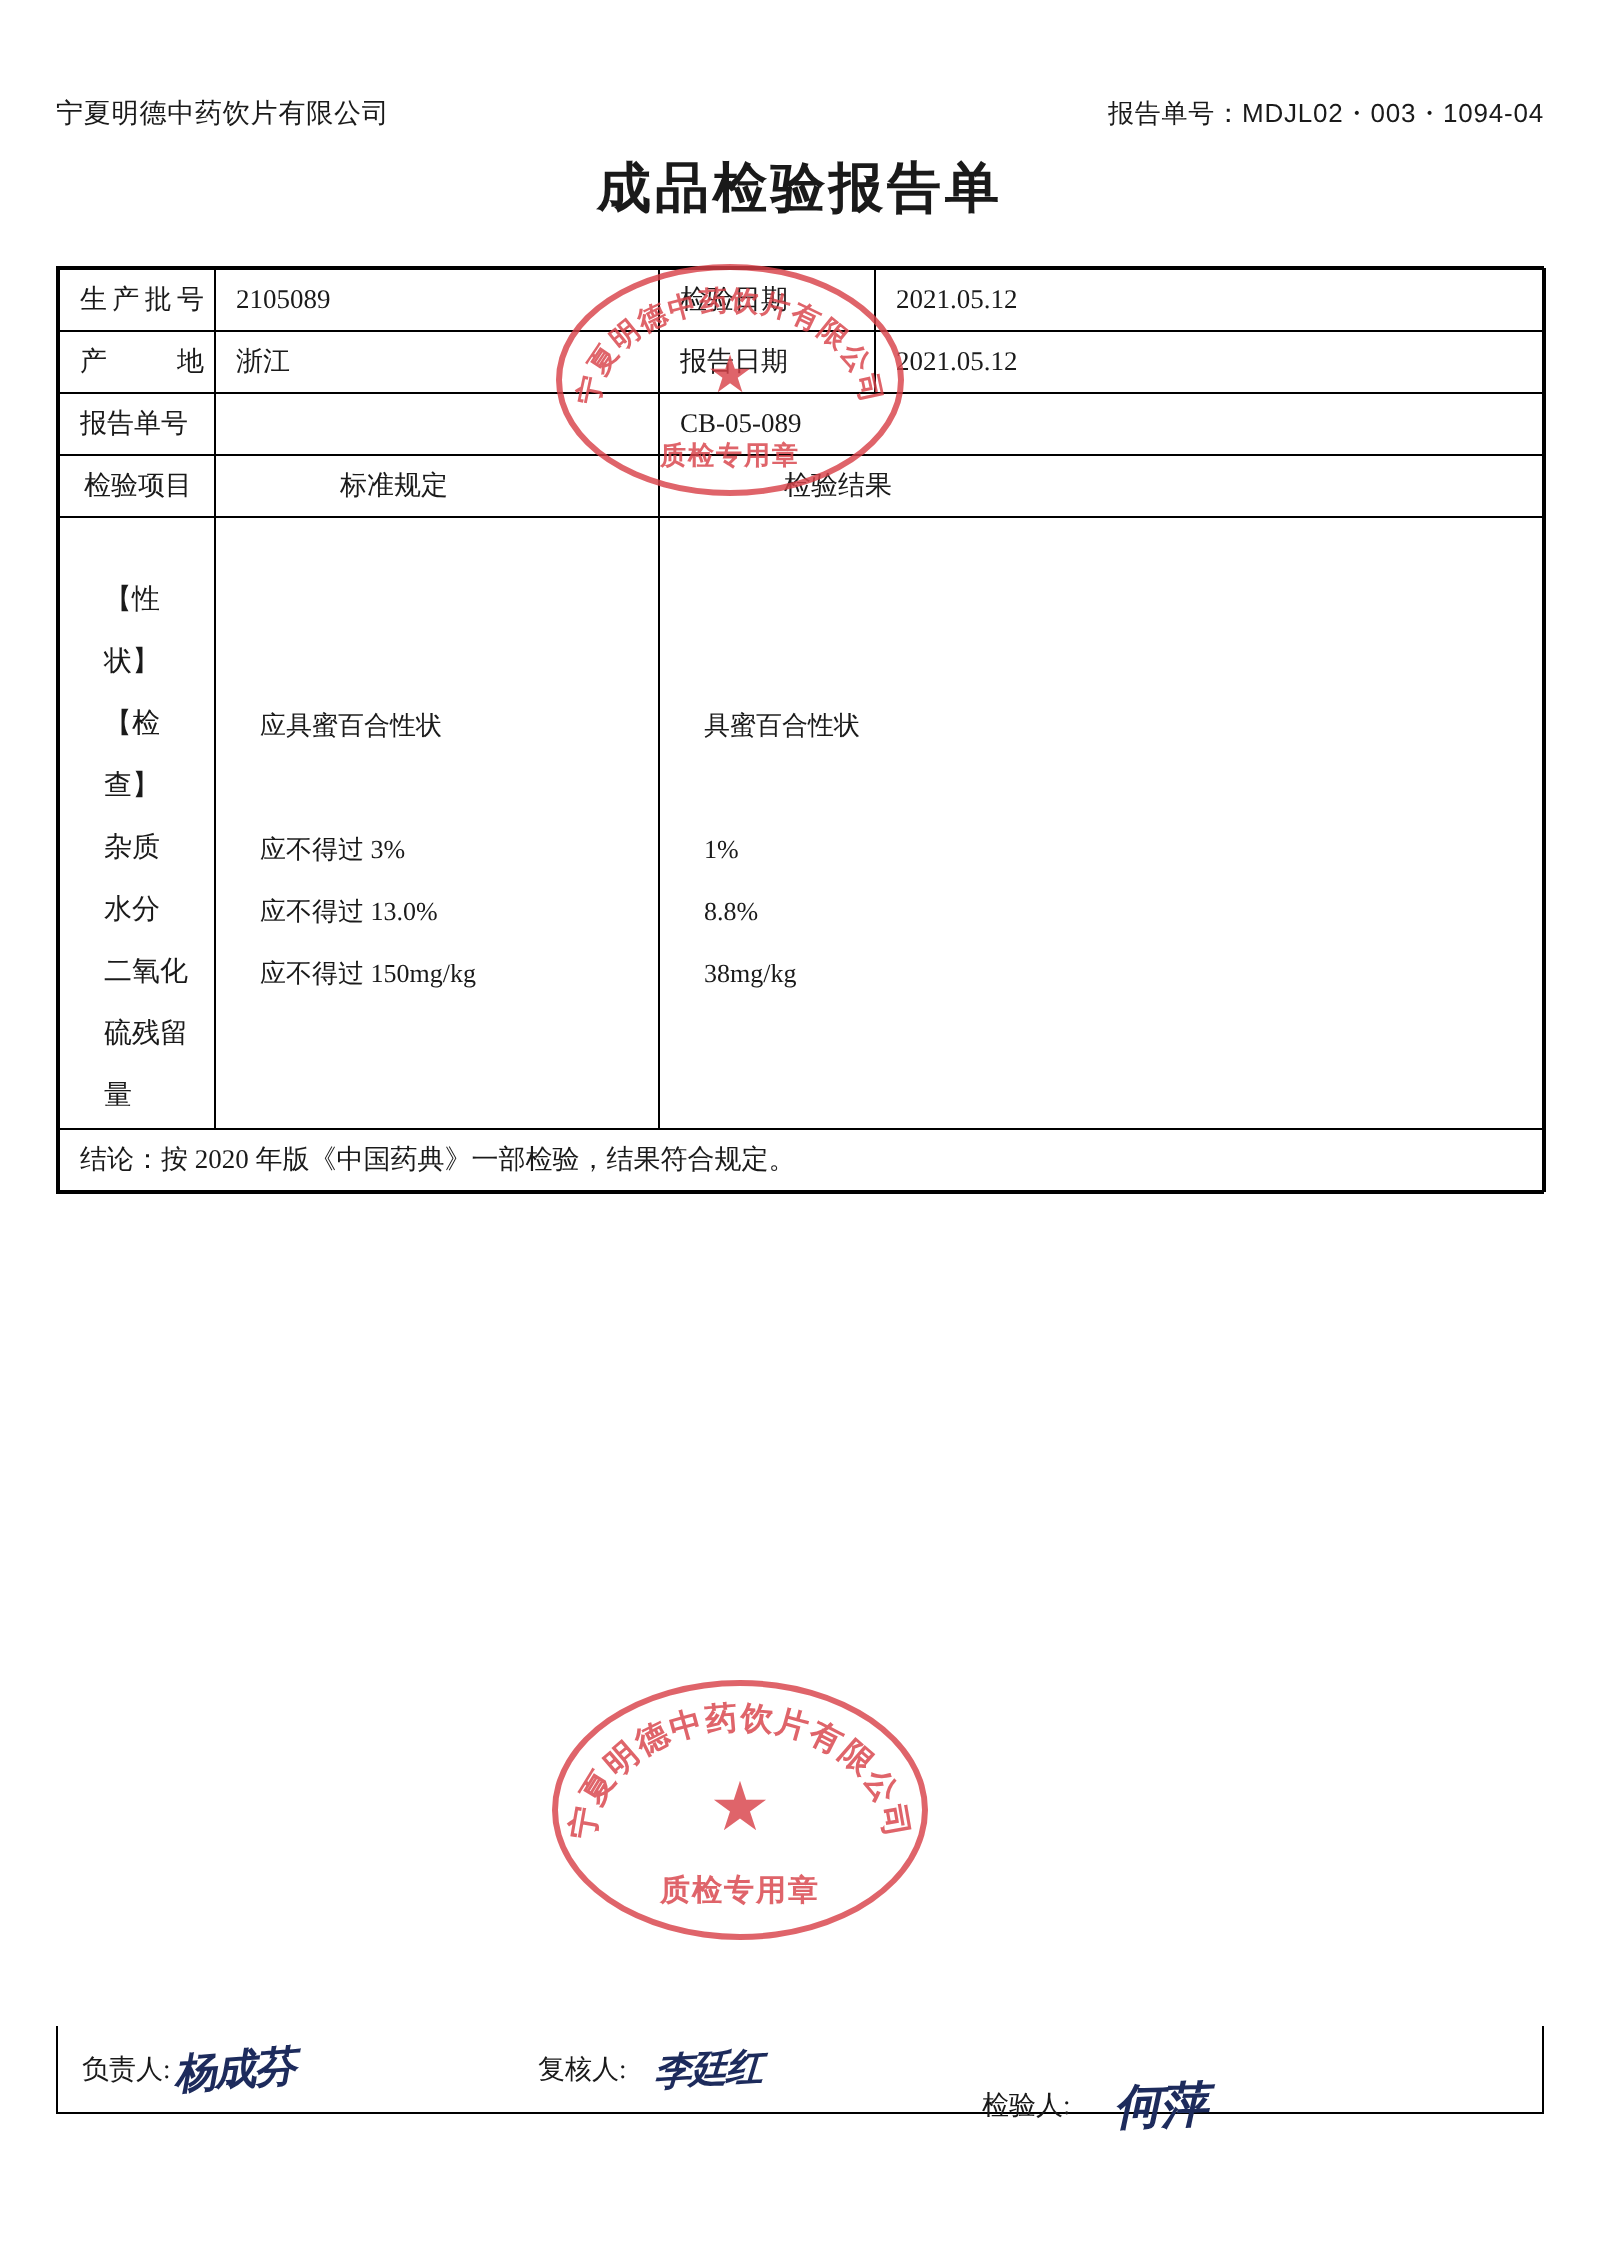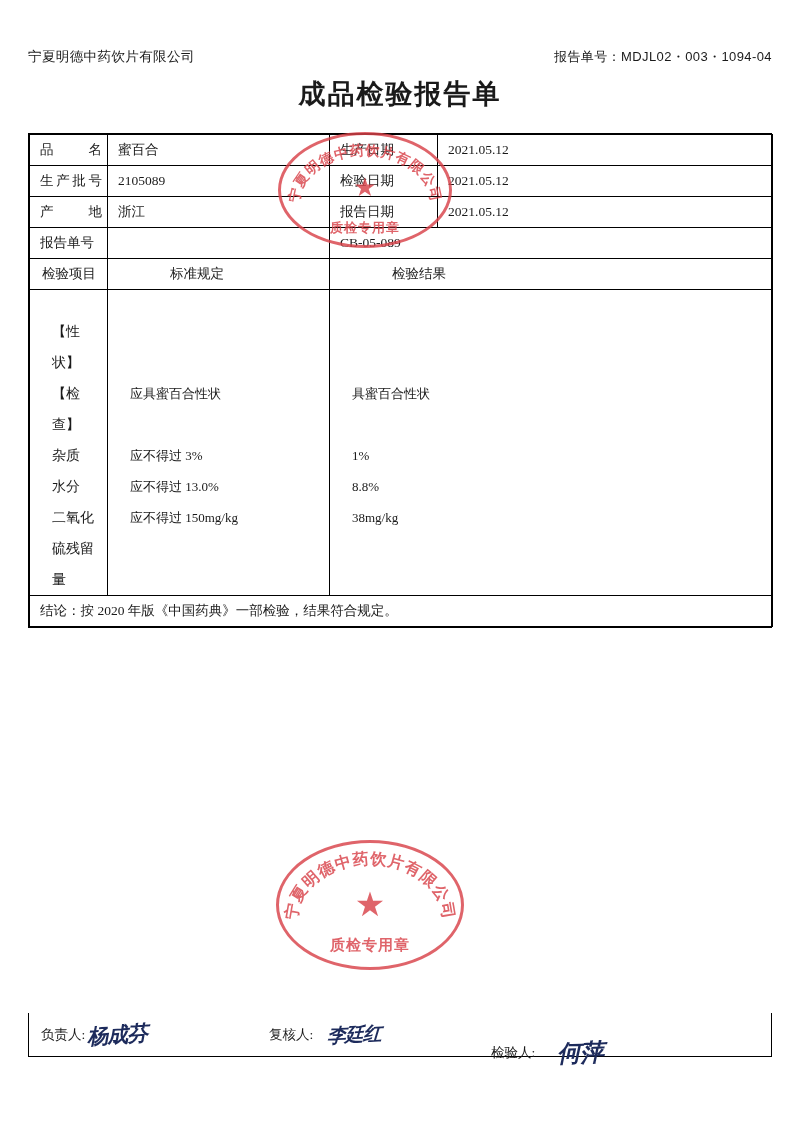--- a/index.html
+++ b/index.html
@@ -241,26 +241,20 @@
   <div class="header">
     <span class="company">宁夏明德中药饮片有限公司</span>
     <span class="docno"><span>报告单号：</span><span>MDJL02・003・1094-04</span></span>
   </div>
 
   <div class="title">成品检验报告单</div>
 
   <div class="tablewrap">
     <table class="doc">
       <tbody>
-          <tr>
-        <td class="lbl"><span class="lbl-spread">品　　名</span></td>
-        <td class="val-a">蜜百合</td>
-        <td class="lbl-b">生产日期</td>
-        <td class="val-b num">2021.05.12</td>
-      </tr>
       <tr>
         <td class="lbl"><span class="lbl-spread">生产批号</span></td>
         <td class="val-a num">2105089</td>
         <td class="lbl-b">检验日期</td>
         <td class="val-b num">2021.05.12</td>
       </tr>
       <tr>
         <td class="lbl"><span class="lbl-spread">产　　地</span></td>
         <td class="val-a">浙江</td>
         <td class="lbl-b">报告日期</td>

